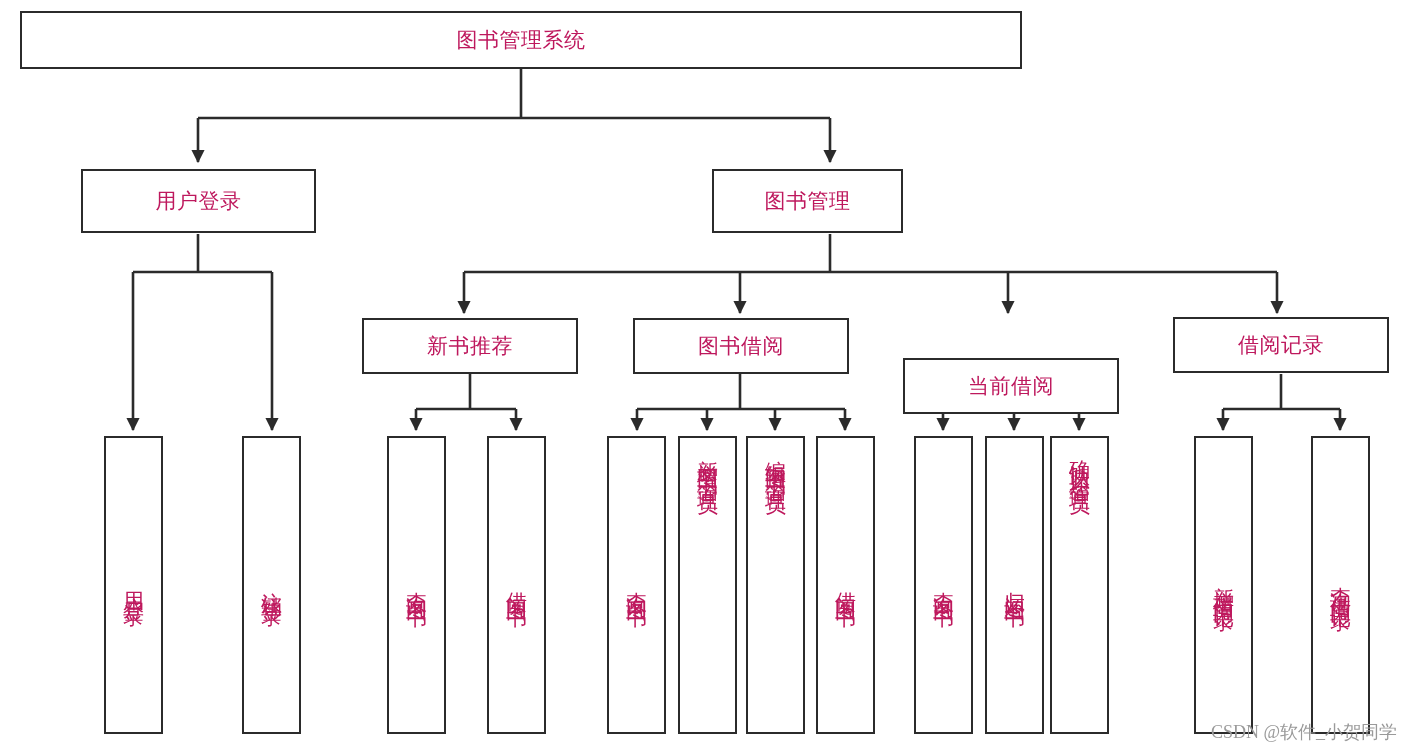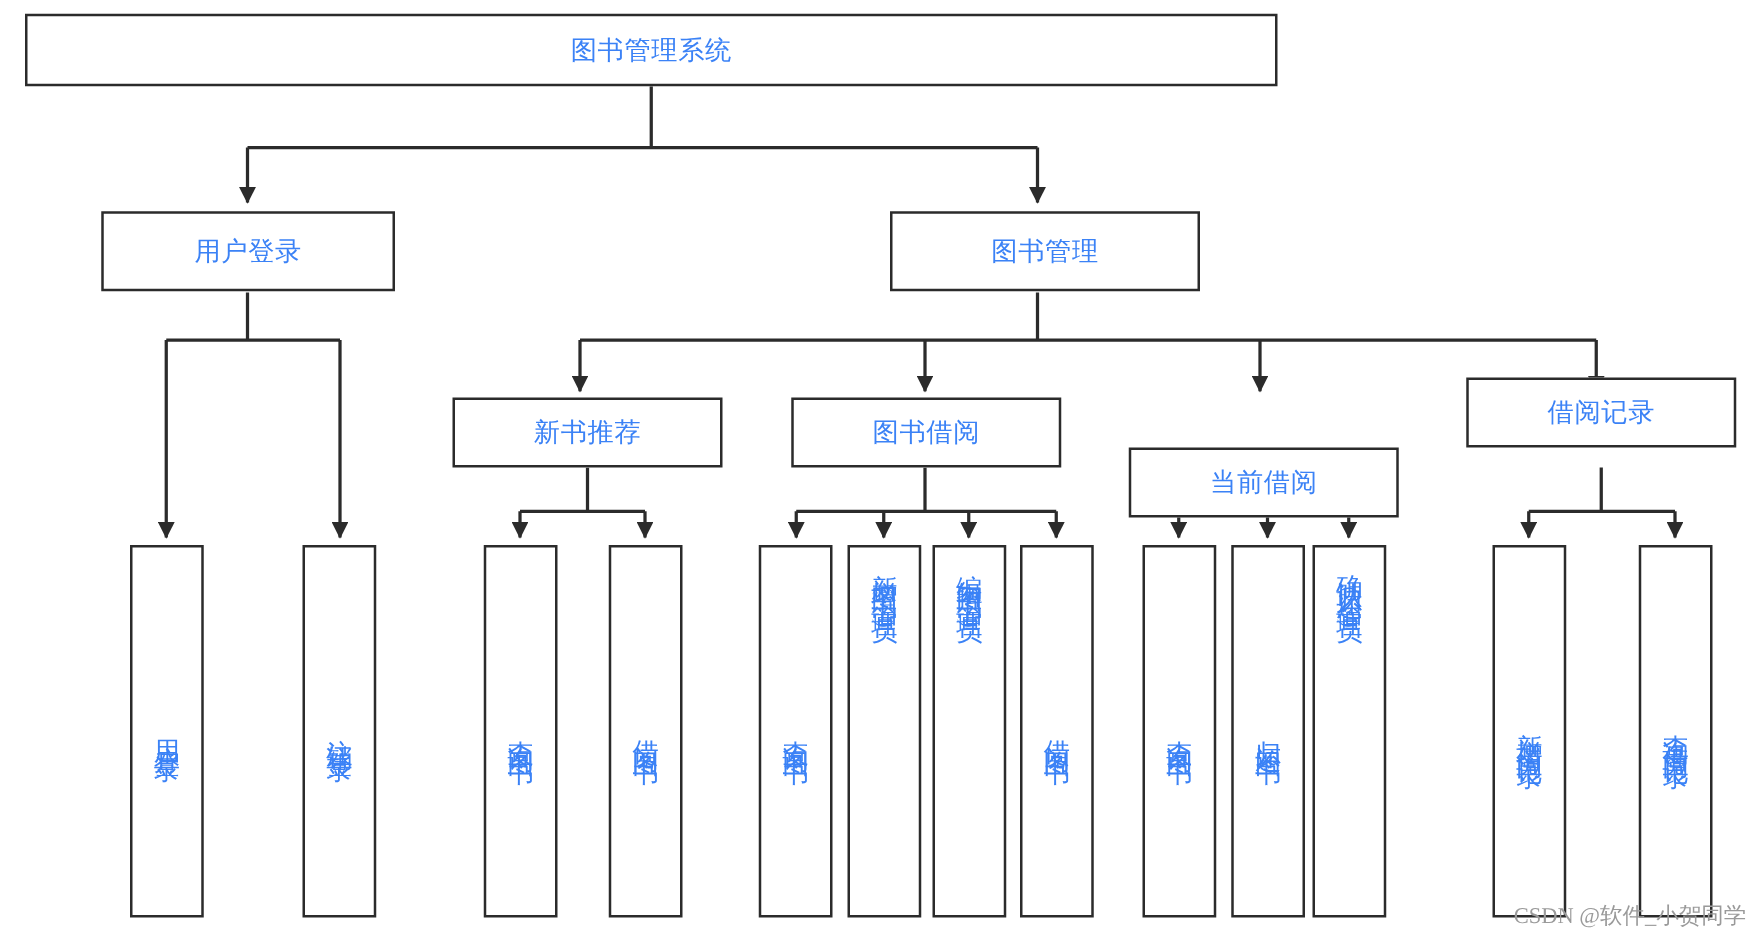--- a/index.html
+++ b/index.html
@@ -29,21 +29,21 @@
     position: absolute;
     box-sizing: border-box;
     background: #ffffff;
     border: 2.5px solid #2b2b2b;
     display: flex;
     align-items: center;
     justify-content: center;
     z-index: 3;
   }
   .node-label {
-    color: #3b82f6;
+    color: #be185d;
     font-size: 21px;
     line-height: 1.18;
     letter-spacing: 0.5px;
     white-space: nowrap;
     text-align: left;
   }
   .node.leaf {
     align-items: flex-start;
     justify-content: center;
     padding-top: 5px;
@@ -128,34 +128,34 @@
     </g>
   </svg>
 
   <div class="node" style="left:20px; top:11px; width:1002px; height:58px;">
     <span class="node-label">图书管理系统</span>
   </div>
 
   <div class="node" style="left:81px; top:169px; width:235px; height:64px;">
     <span class="node-label">用户登录</span>
   </div>
-  <div class="node" style="left:712px; top:169px; width:248px; height:64px;">
+  <div class="node" style="left:712px; top:169px; width:191px; height:64px;">
     <span class="node-label">图书管理</span>
   </div>
 
   <div class="node" style="left:633px; top:318px; width:216px; height:56px;">
     <span class="node-label">图书借阅</span>
   </div>
   <div class="node" style="left:362px; top:318px; width:216px; height:56px;">
     <span class="node-label">新书推荐</span>
   </div>
   <div class="node" style="left:903px; top:318px; width:216px; height:56px;margin-top:40px;">
     <span class="node-label">当前借阅</span>
   </div>
-  <div class="node" style="left:1173px; top:302px; width:216px; height:56px;">
+  <div class="node" style="left:1173px; top:317px; width:216px; height:56px;">
     <span class="node-label">借阅记录</span>
   </div>
 
   <div class="node leaf lf-center" style="left:104px; top:436px; width:59px; height:298px;">
     <span class="node-label">用户登录</span>
   </div>
   <div class="node leaf lf-center" style="left:242px; top:436px; width:59px; height:298px;">
     <span class="node-label">注销登录</span>
   </div>
 

